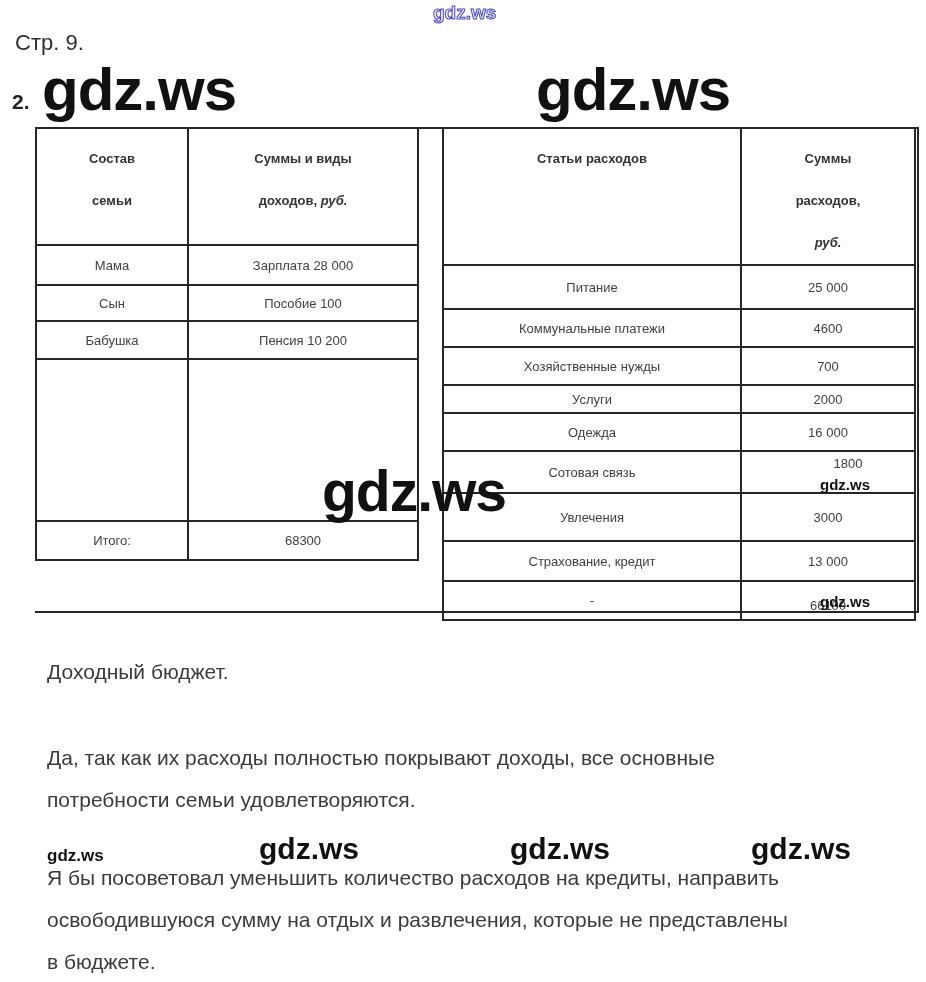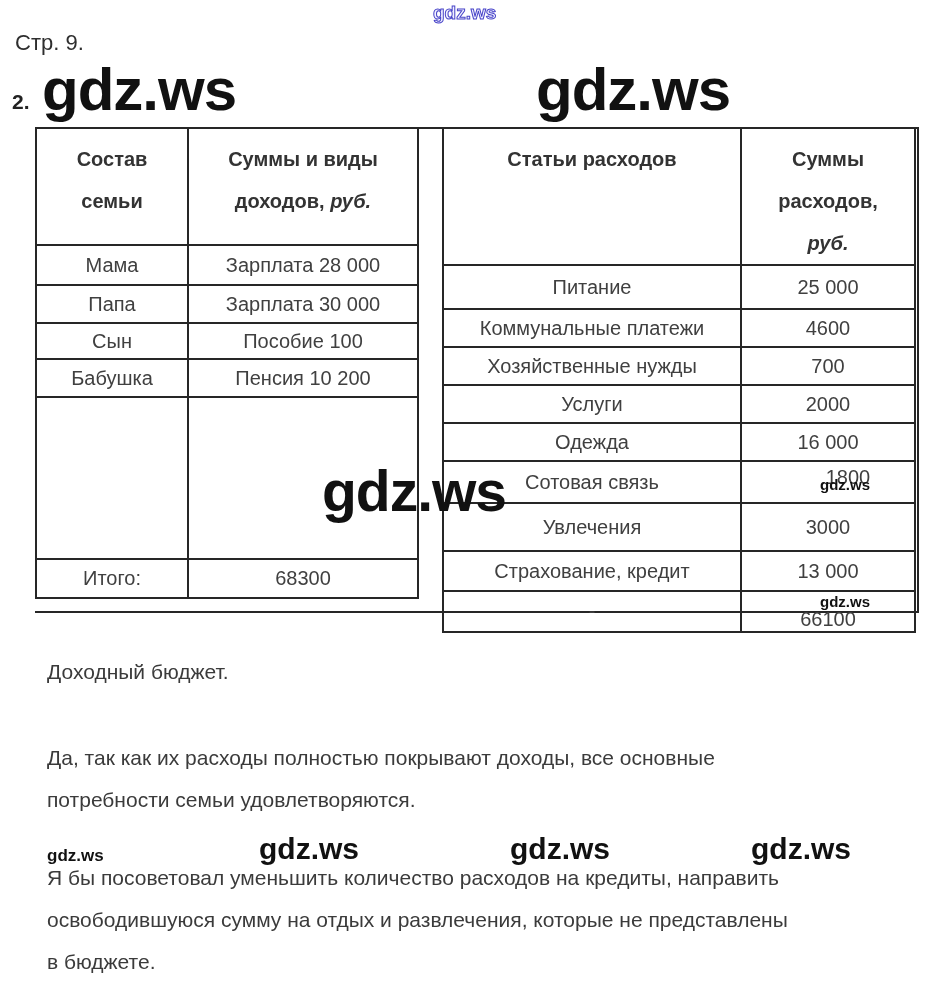--- a/index.html
+++ b/index.html
@@ -21,21 +21,21 @@
   }
 
   
   .page-label { position:absolute; left:15px; top:30px; font-size:22px; color:#2e2e2e; }
   .task-number { position:absolute; left:12px; top:90px; font-size:21px; font-weight:700; color:#222222; }
 
   
   .tbl { position:absolute; border-collapse:collapse; table-layout:fixed; }
   .tbl td {
     border:2px solid #262626; text-align:center; vertical-align:middle;
-    font-size:20px; color:#404040; padding:0 4px; overflow:hidden;
+    font-size:13px; color:#404040; padding:0 4px; overflow:hidden;
   }
   .tbl td.hdr {
     font-weight:700; vertical-align:top; padding-top:9px; line-height:42px; color:#333333;
   }
   .hline { position:absolute; height:2px; background:#262626; }
   .vline { position:absolute; width:2px;  background:#262626; }
 
   
   .para { position:absolute; font-size:21px; line-height:42px; color:#3b3b3b; }
 </style>
@@ -69,24 +69,20 @@
         </td>
         <td class="hdr">
           <div>Суммы и виды</div>
           <div><span>доходов, </span><i>руб.</i></div>
         </td>
       </tr>
       <tr style="height:40px">
         <td>Мама</td>
         <td>Зарплата 28 000</td>
       </tr>
-      <tr style="height:38px">
-        <td>Папа</td>
-        <td>Зарплата 30 000</td>
-      </tr>
       <tr style="height:36px">
         <td>Сын</td>
         <td>Пособие 100</td>
       </tr>
       <tr style="height:38px">
         <td>Бабушка</td>
         <td>Пенсия 10 200</td>
       </tr>
       <tr style="height:162px">
         <td></td>
@@ -118,21 +114,21 @@
         <td>25 000</td>
       </tr>
       <tr style="height:38px">
         <td>Коммунальные платежи</td>
         <td>4600</td>
       </tr>
       <tr style="height:38px">
         <td>Хозяйственные нужды</td>
         <td>700</td>
       </tr>
-      <tr style="height:38px">
+      <tr style="height:28px">
         <td>Услуги</td>
         <td>2000</td>
       </tr>
       <tr style="height:38px">
         <td>Одежда</td>
         <td>16 000</td>
       </tr>
       <tr style="height:42px">
         <td>Сотовая связь</td>
         <td style="vertical-align:top; padding-top:4px;padding-left:44px;">1800</td>

